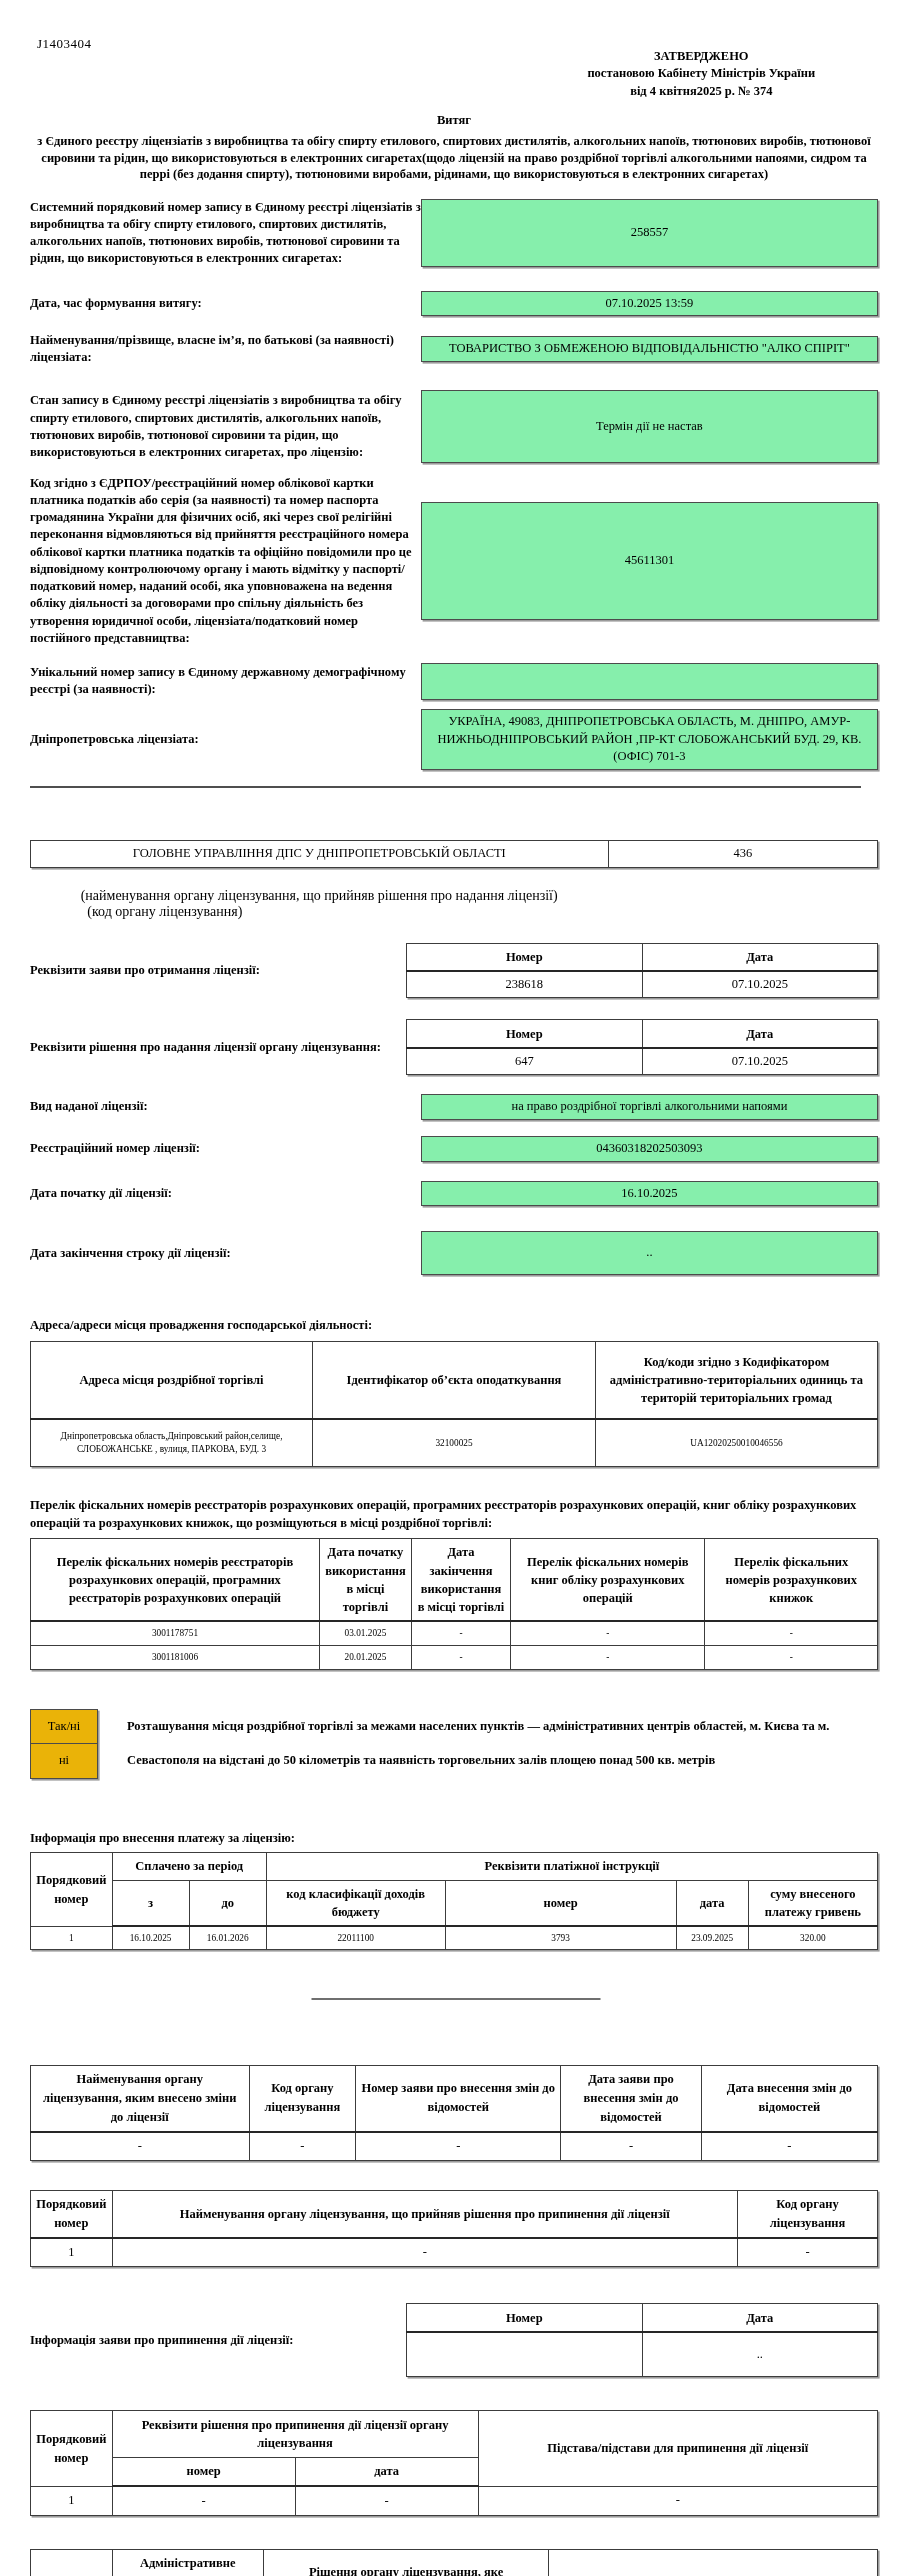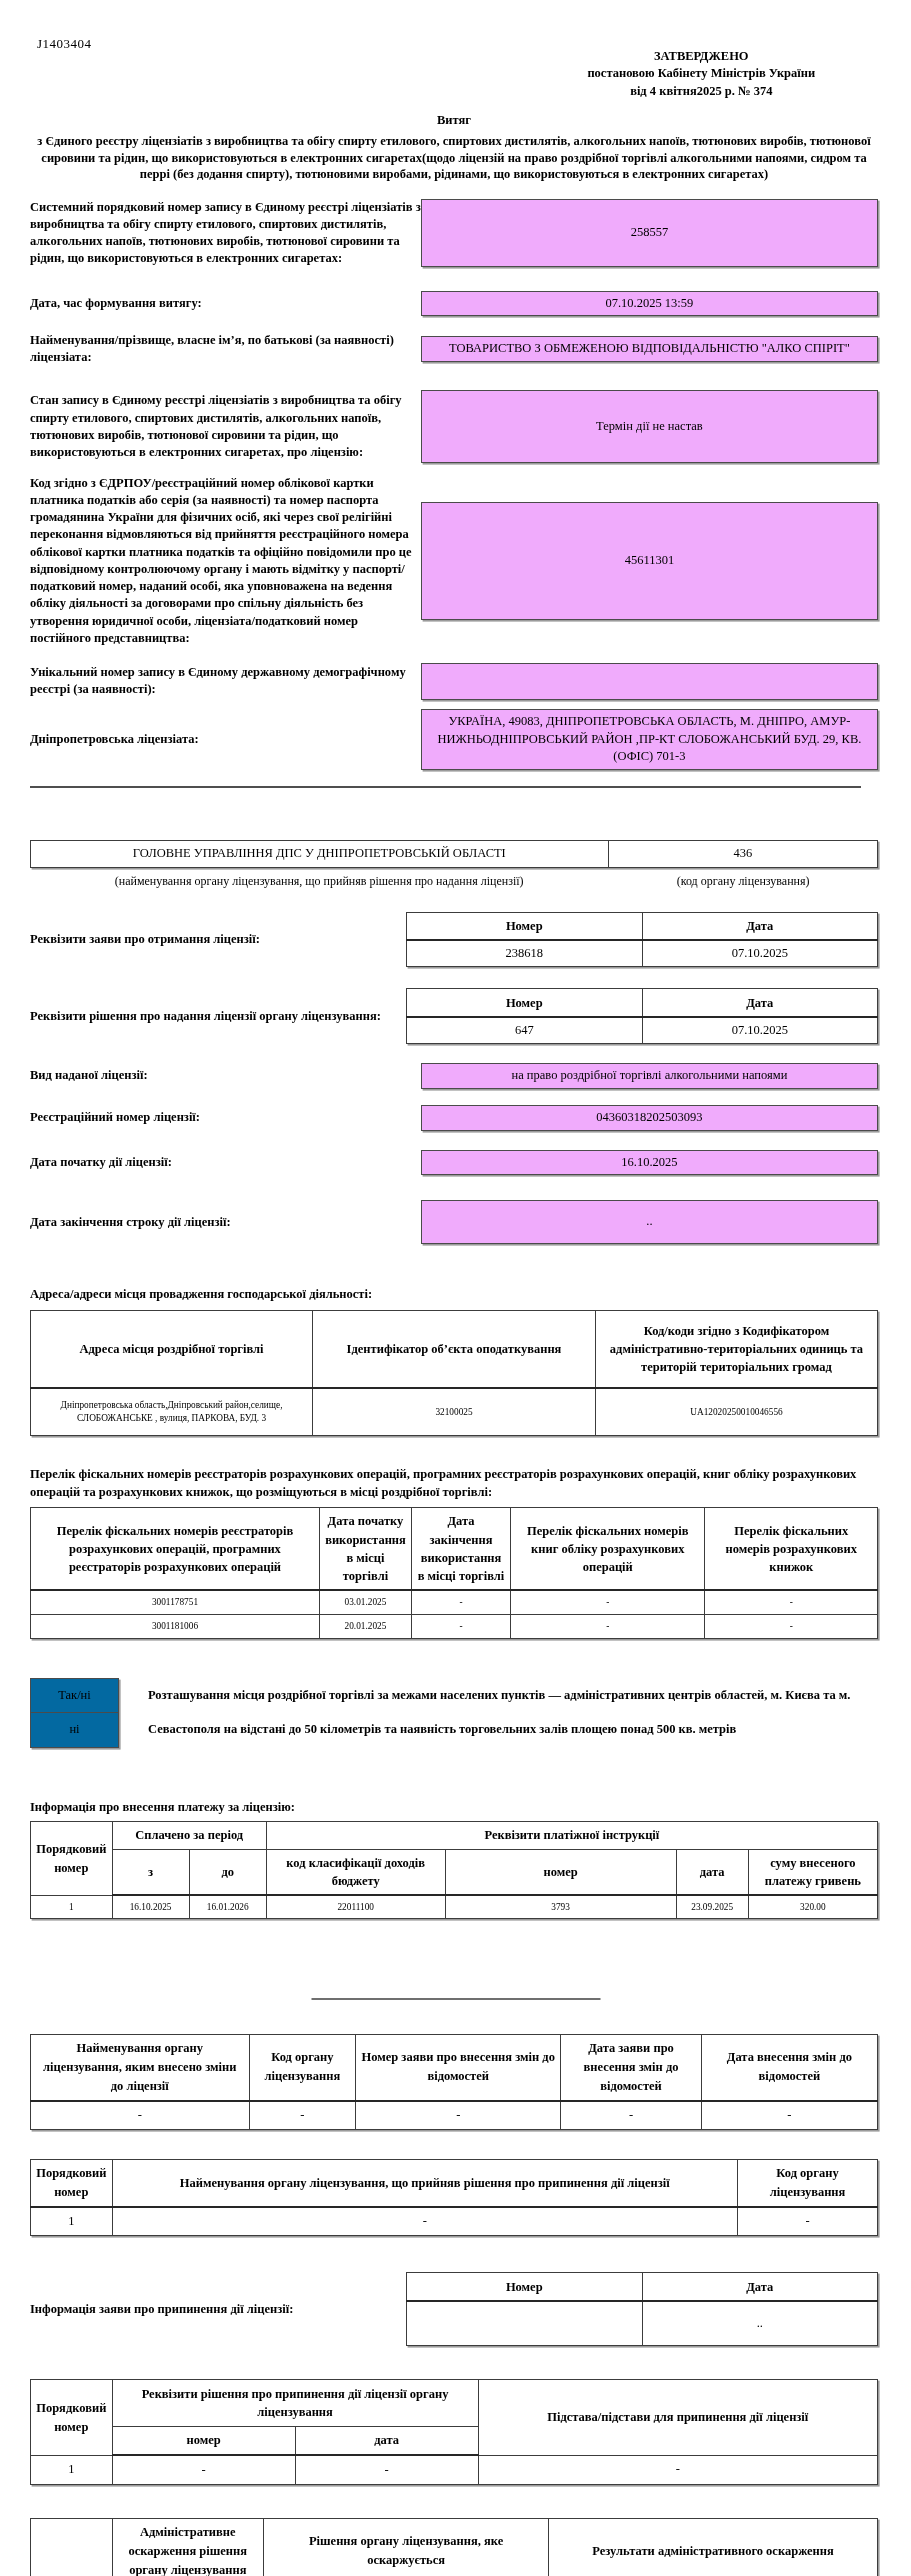--- a/index.html
+++ b/index.html
@@ -31,21 +31,21 @@
     line-height: 1.32; padding: 0 3.1px;
   }
   .field { display: flex; align-items: center; }
   .flabel { width: 404px; font-weight: bold; line-height: 1.38; }
   .fbox {
     margin-left: auto; width: 472px;
     border: 1px solid #4b4b4b;
     box-shadow: 1.6px 1.6px 0 #9b9b9b;
     display: flex; align-items: center; justify-content: center;
     text-align: center; padding: 3.1px 8.3px; line-height: 1.4;
-    background: #f0abfc;
+    background: #86efac;
   }
   .h130 { min-height: 68px; } .h48 { min-height: 25px; }
   .h140 { min-height: 73px; } .h46 { min-height: 24px; }
   .h228 { min-height: 118px; } .h72  { min-height: 37px; }
   .h118 { min-height: 61px; } .h84  { min-height: 44px; }
   .mt44 { margin-top: 23px; } .mt46 { margin-top: 24px; }
   .mt30 { margin-top: 15.6px; } .mt22 { margin-top: 11.4px; }
   .mt18 { margin-top: 9.3px; }
   .divider {
     margin-top: 15.6px; width: 831px;
@@ -54,37 +54,37 @@
   table { border-collapse: collapse; width: 100%; background: #fff;
           box-shadow: 1.6px 1.6px 0 #9b9b9b; }
   table, th, td { border: 1px solid #3c3c3c; }
   th, td { padding: 4.2px 5.2px; text-align: center; vertical-align: middle; }
   th { font-weight: bold; line-height: 1.45; }
   td { line-height: 1.35; }
   tr.heavy th, tr.heavy td { border-bottom: 2.1px solid #262626; }
   .small { font-size: 9.3px; }
   .authority { margin-top: 52px; }
   .authority td { height: 27px; }
-  .captions { display: flex; margin-top: 6px; font-size: 12px; }
+  .captions { display: flex; margin-top: 20px; font-size: 14px; flex-direction: column; }
   .cap1 { width: 68.2%; text-align: center; }
   .cap2 { width: 31.8%; text-align: center; }
   .ltr { display: flex; align-items: center; }
   .ltr-label { font-weight: bold; line-height: 1.38; padding-right: 10.4px; }
   .ltr-table { margin-left: auto; width: 472px; }
   .ltr-table th, .ltr-table td { height: 26px; }
   .td-tall td { height: 45px; }
   .sec-heading { font-weight: bold; line-height: 1.45; }
   .addr-table th { height: 78px; }
   .addr-table td { height: 47px; }
   .fiscal-table th { height: 83px; }
   .fiscal-table td { height: 24px; }
   .flag { display: flex; margin-top: 39px; align-items: flex-start; }
   .flag-box {
-    width: 89px; border: 1px solid #4b4b4b;
-    box-shadow: 1.6px 1.6px 0 #9b9b9b; background: #0369a1;
+    width: 68px; border: 1px solid #4b4b4b;
+    box-shadow: 1.6px 1.6px 0 #9b9b9b; background: #eab308;
   }
   .flag-cell {
     height: 34px; display: flex; align-items: center; justify-content: center;
   }
   .flag-cell:first-child { border-bottom: 1px solid #4b4b4b; }
   .flag-desc {
     margin-left: 29px; flex: 1; font-weight: bold; line-height: 34px;
   }
   .pay-table td { height: 23px; }
   .g-table th { line-height: 1.5; }

